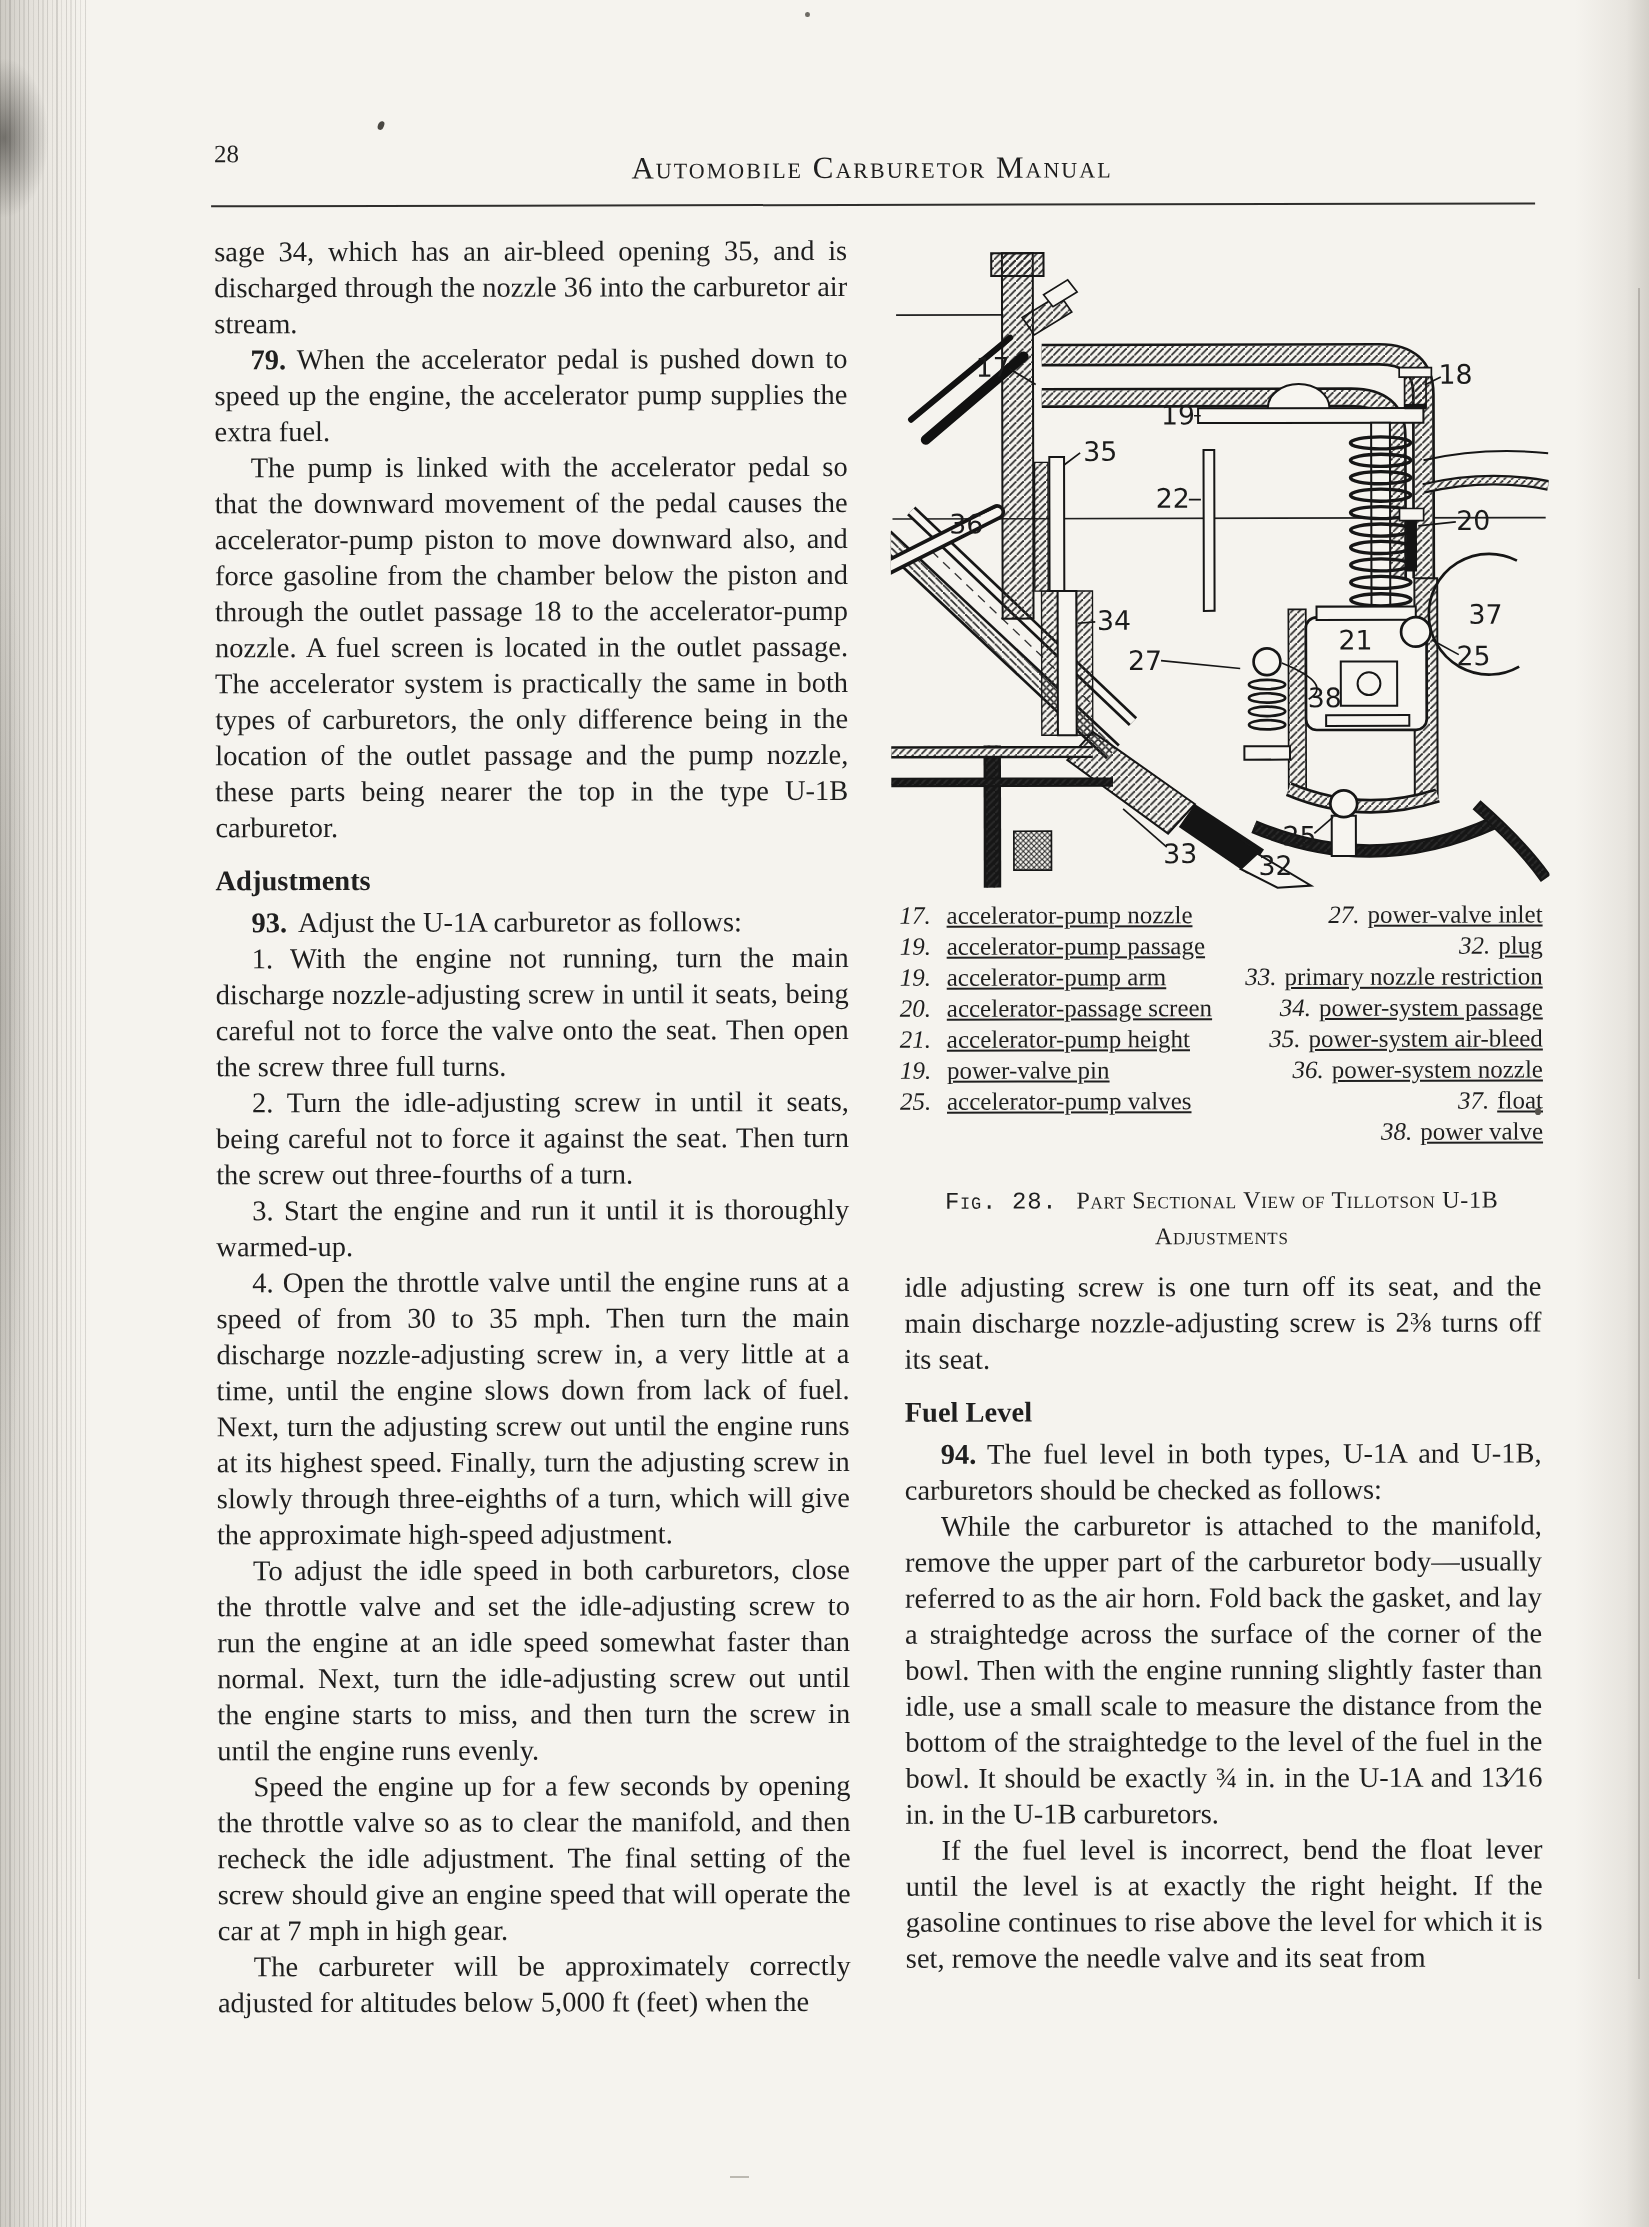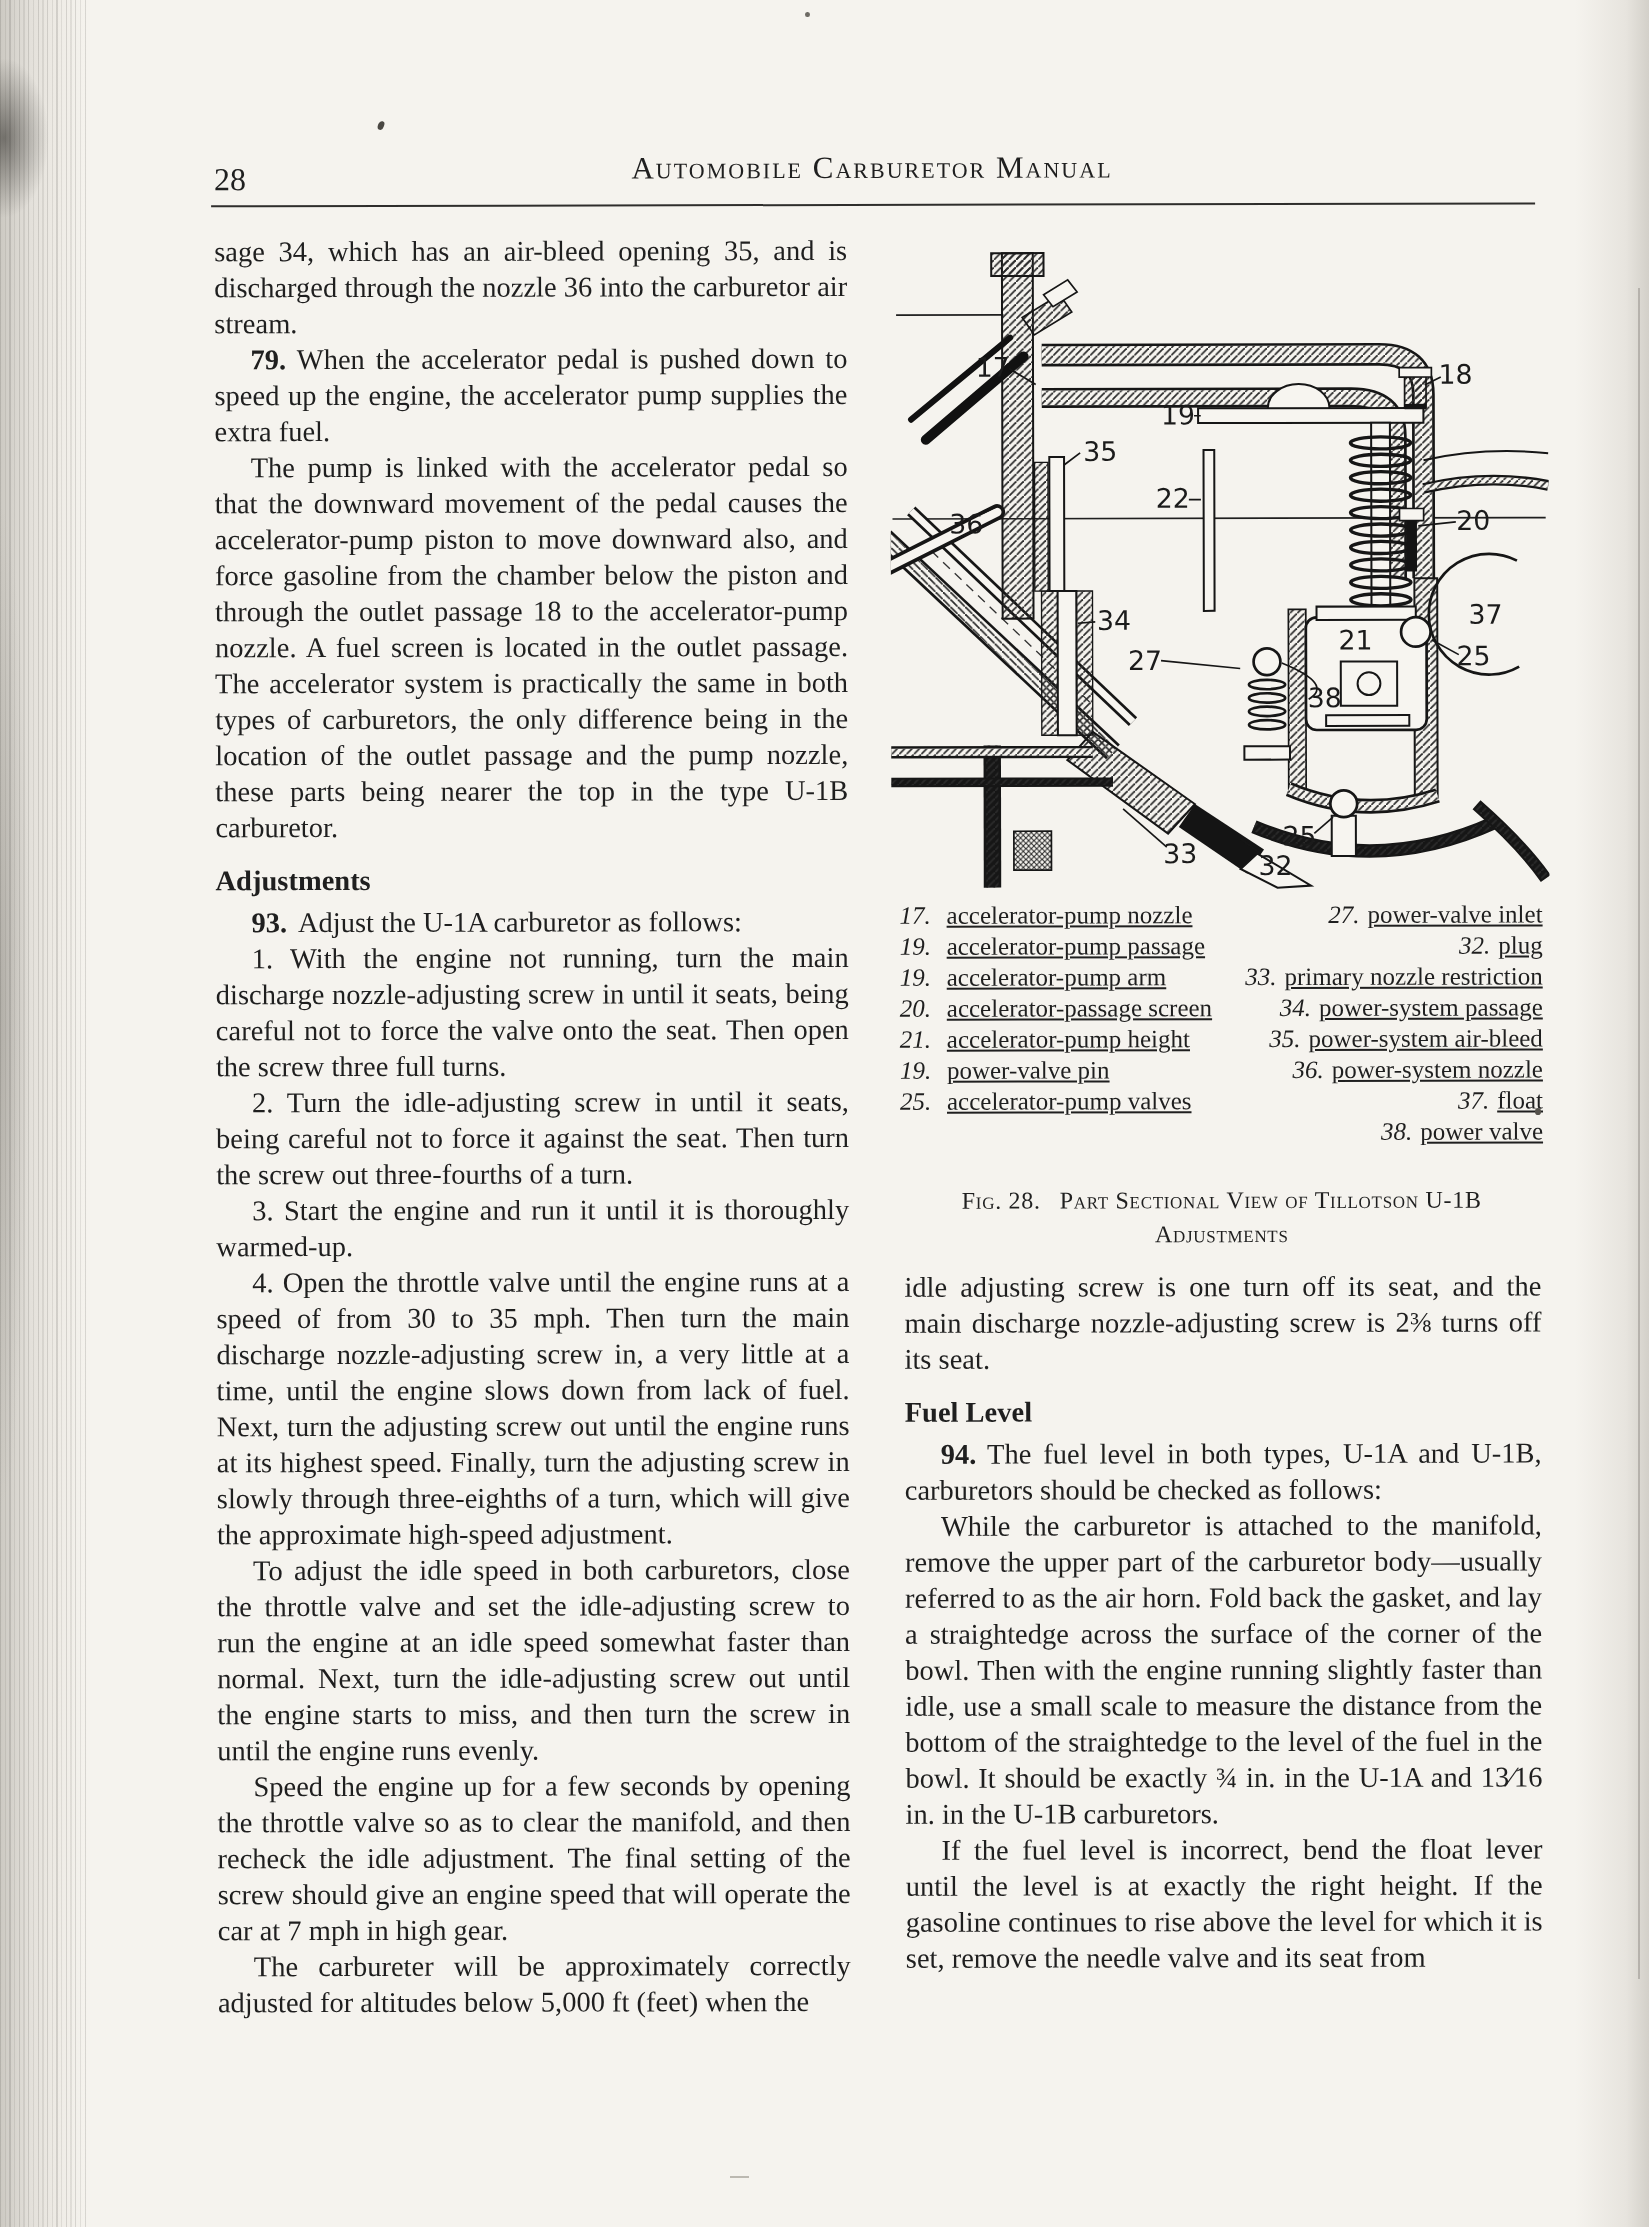--- a/index.html
+++ b/index.html
@@ -9,39 +9,39 @@
   .binding{position:absolute;left:0;top:0;width:89px;height:100%;
     background:
       radial-gradient(ellipse 64px 114px at 4px 138px, rgba(40,38,34,0.55), rgba(40,38,34,0) 70%),
       radial-gradient(ellipse 40px 671px at 0px 1006px, rgba(80,76,70,0.22), rgba(80,76,70,0) 75%),
       repeating-linear-gradient(90deg, rgba(60,58,54,0.16) 0 1.3px, rgba(255,255,255,0) 1.3px 4.7px,
         rgba(90,88,82,0.12) 4.7px 6px, rgba(255,255,255,0) 6px 9.4px),
       linear-gradient(90deg,#ccc9c2 0,#e2dfd9 28px,#efece6 59px,#f5f3ee 87px);}
   .right-shadow{position:absolute;right:0;top:0;width:75px;height:100%;
       background:linear-gradient(270deg,#d3d0c9 0,#e7e4de 23px,rgba(245,243,238,0) 74px);}
   .edge-line{position:absolute;right:8.7px;top:288px;height:1691px;width:2px;background:rgba(128,125,118,.42);}
-  .pagenum{position:absolute;left:216px;top:160px;font-size:32px;}
+  .pagenum{position:absolute;left:216px;top:139px;font-size:25px;}
   .header{position:absolute;left:213px;right:114px;top:150px;text-align:center;
       font-variant:small-caps;font-size:31px;letter-spacing:2px;}
   .rule{position:absolute;left:213px;top:204px;width:1324px;height:2px;background:#2e2d2b;}
   .col-left{position:absolute;left:216px;top:233px;width:633px;font-size:28.5px;line-height:36px;text-align:justify;}
   .col-right{position:absolute;left:904px;top:1270px;width:637px;font-size:28.5px;line-height:36px;text-align:justify;}
   p{margin:0;}
   .ind{text-indent:36px;}
   .h-adj,.h-fuel{font-weight:bold;margin-top:17.4px;margin-bottom:5.4px;text-indent:0;}
   .secnum{font-weight:bold;margin-right:10.7px;}
   .fig{position:absolute;left:892px;top:216px;width:658px;height:674px;}
   .legend{position:absolute;left:900px;top:900px;width:643px;display:flex;font-size:25px;line-height:31px;}
   .lcol{width:314px;}
   .lcol2{width:329px;text-align:right;}
   .litem{padding-left:47px;text-indent:-47px;text-decoration:underline;}
   .lnum{display:inline-block;width:39px;margin-right:8px;font-style:italic;text-indent:0;}
   .caption{position:absolute;left:900px;top:1184px;width:643px;text-align:center;
       font-size:24px;line-height:34px;font-variant:small-caps;letter-spacing:0.7px;}
-  .capfig{margin-right:19px;}
+  .capfig{margin-right:19px;font-family:Liberation Mono, monospace;}
   svg text{font-family:"DejaVu Sans","Liberation Sans",sans-serif;font-size:40px;fill:#1b1b1b;}
   .speck{position:absolute;background:#4a4843;}
   .sp1{left:378px;top:121px;width:6px;height:8.7px;border-radius:60% 40% 50% 50%;transform:rotate(18deg);}
   .sp2{left:805px;top:12px;width:4.7px;height:5.4px;border-radius:50%;background:#6d6a64;}
   .sp3{left:1535px;top:1108px;width:6px;height:6.7px;border-radius:50%;background:#55524c;}
   .sp4{left:730px;top:2176px;width:19px;height:2px;background:#bcb9b1;}
 </style>
 </head>
 <body>
 

